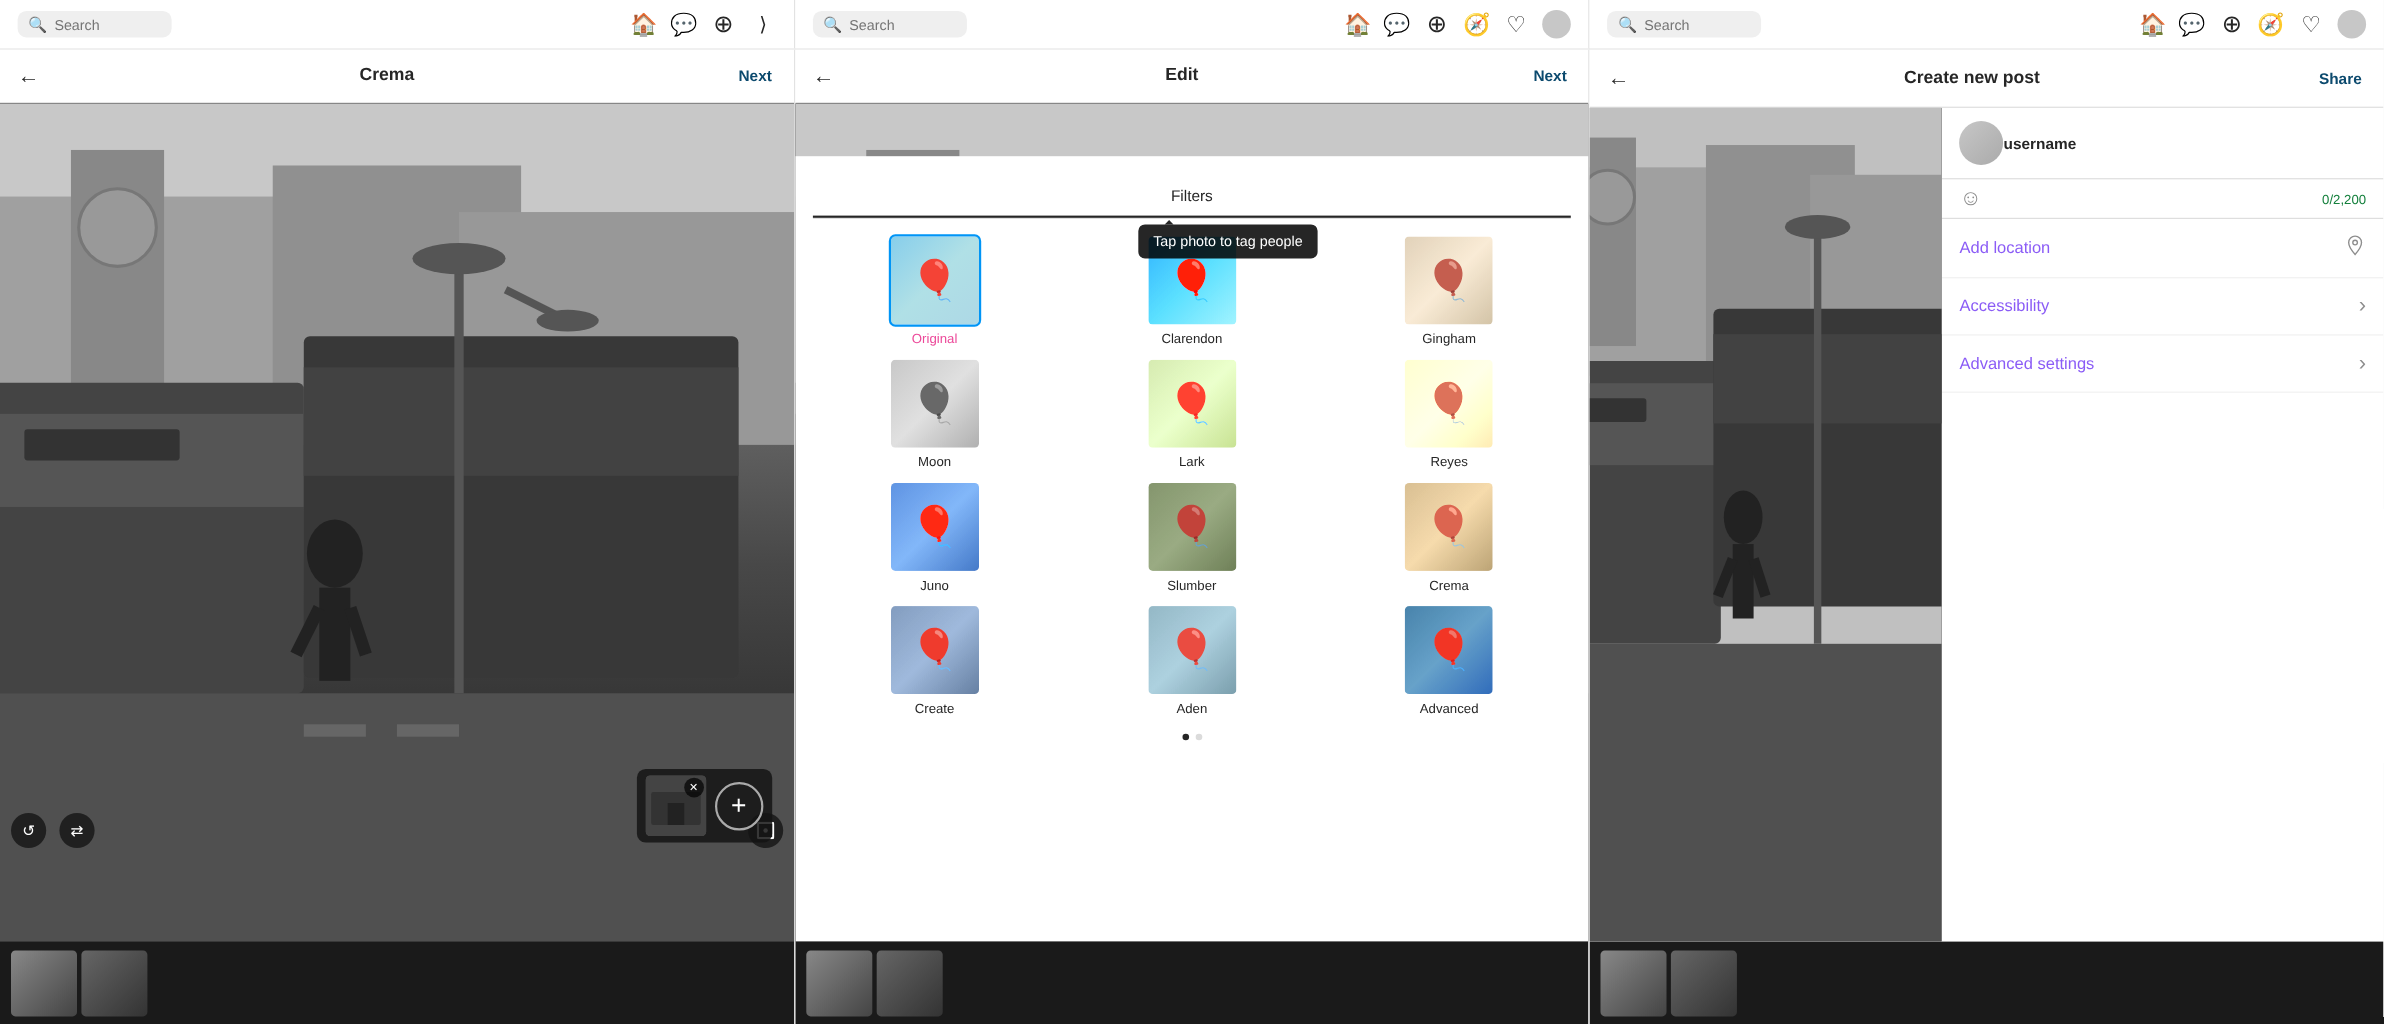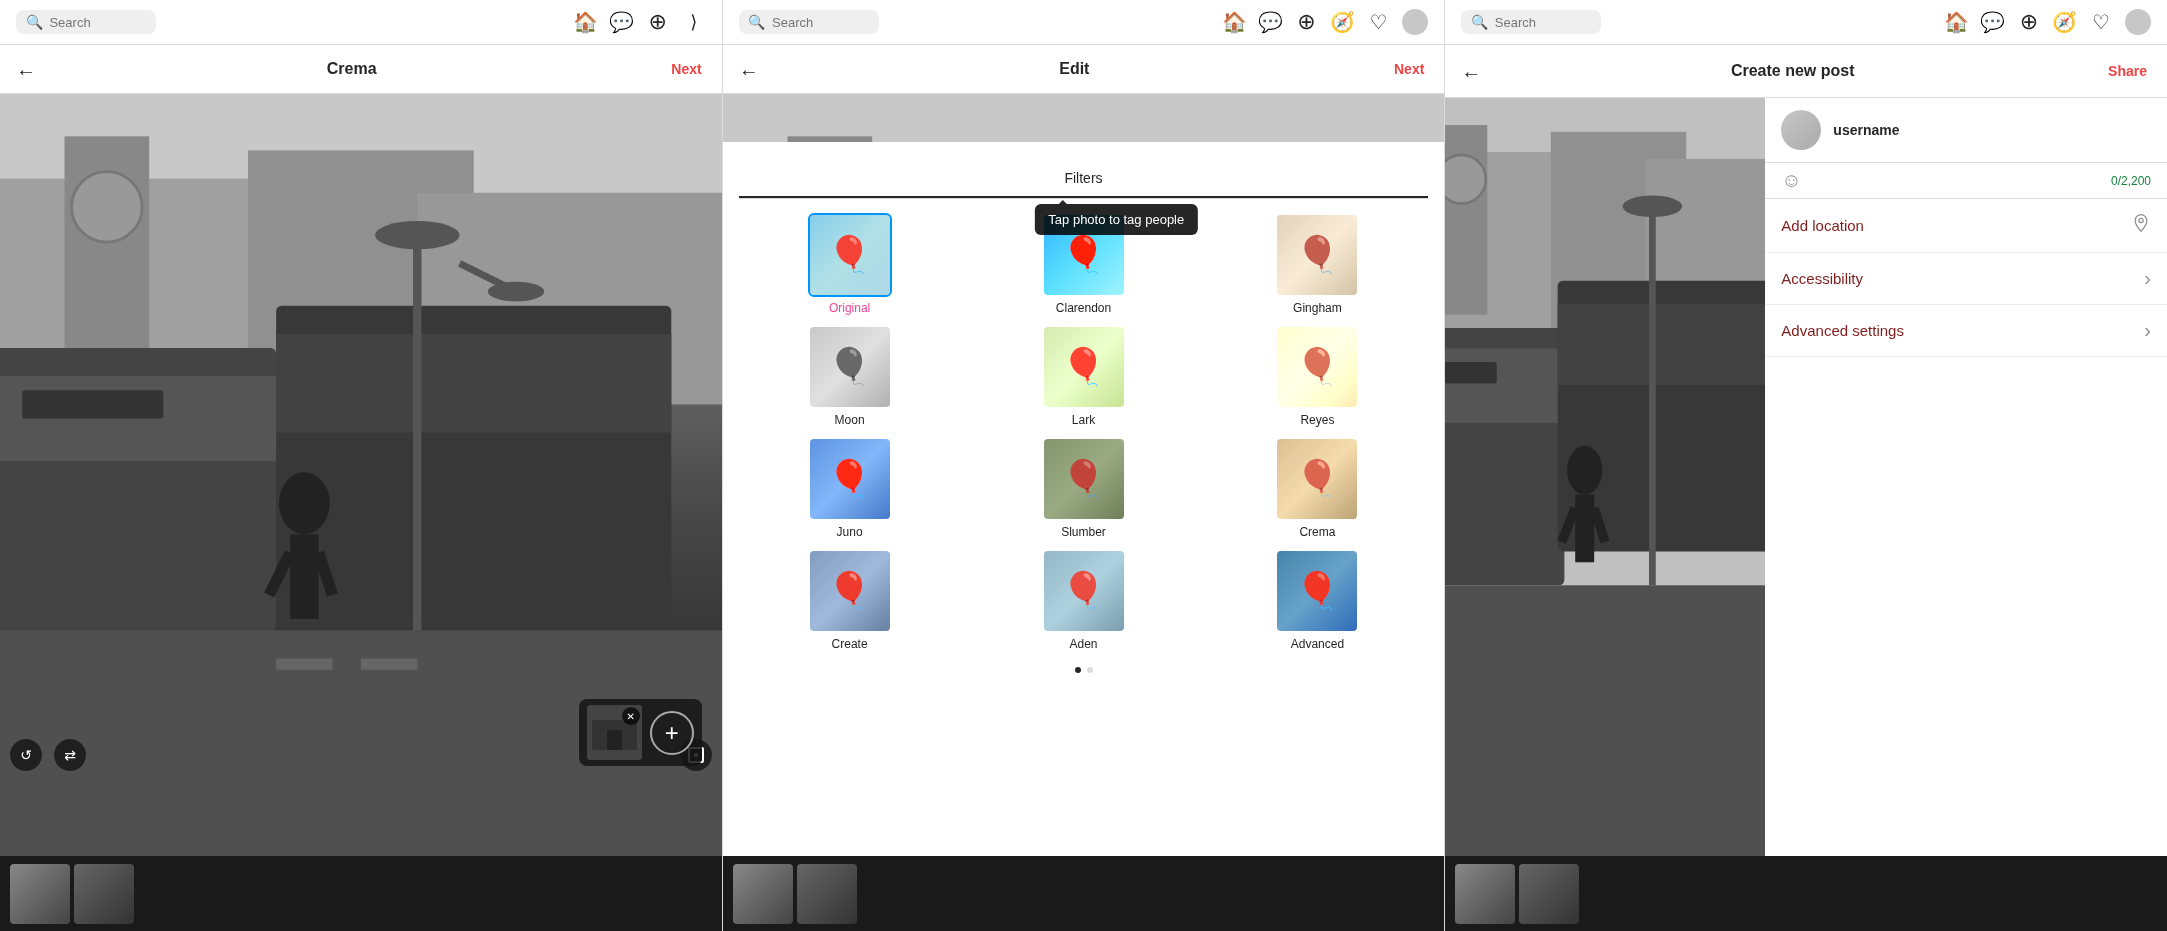--- a/index.html
+++ b/index.html
@@ -80,21 +80,21 @@
     .panel-title {
       font-size: 16px;
       font-weight: 600;
       color: #262626;
       text-align: center;
       flex: 1;
     }
     .panel-btn {
       font-size: 14px;
       font-weight: 600;
-      color: #ef4444;
+      color: #0c4a6e;
       cursor: pointer;
       background: none;
       border: none;
       padding: 4px;
     }
     .panel-back {
       font-size: 20px;
       color: #262626;
       cursor: pointer;
       background: none;
@@ -301,21 +301,20 @@
       flex-direction: column;
     }
     .create-panel .panel-header {
       padding: 14px 16px;
     }
 
     .post-user-row {
       display: flex;
       align-items: center;
       padding: 12px 16px;
-      gap: 12px;
     }
     .post-avatar {
       width: 40px;
       height: 40px;
       border-radius: 50%;
       background: linear-gradient(135deg, #c7c7c7, #aaa);
     }
     .post-username {
       font-size: 14px;
       font-weight: 600;
@@ -357,21 +356,21 @@
     .post-option-row {
       display: flex;
       align-items: center;
       justify-content: space-between;
       padding: 14px 16px;
       border-bottom: 1px solid #efefef;
       cursor: pointer;
     }
     .post-option-label {
       font-size: 15px;
-      color: #7f1d1d;
+      color: #8b5cf6;
     }
     .post-option-icon {
       color: #8e8e8e;
       font-size: 18px;
     }
 
     
     .triple-nav {
       display: flex;
       border-bottom: 1px solid #dbdbdb;

